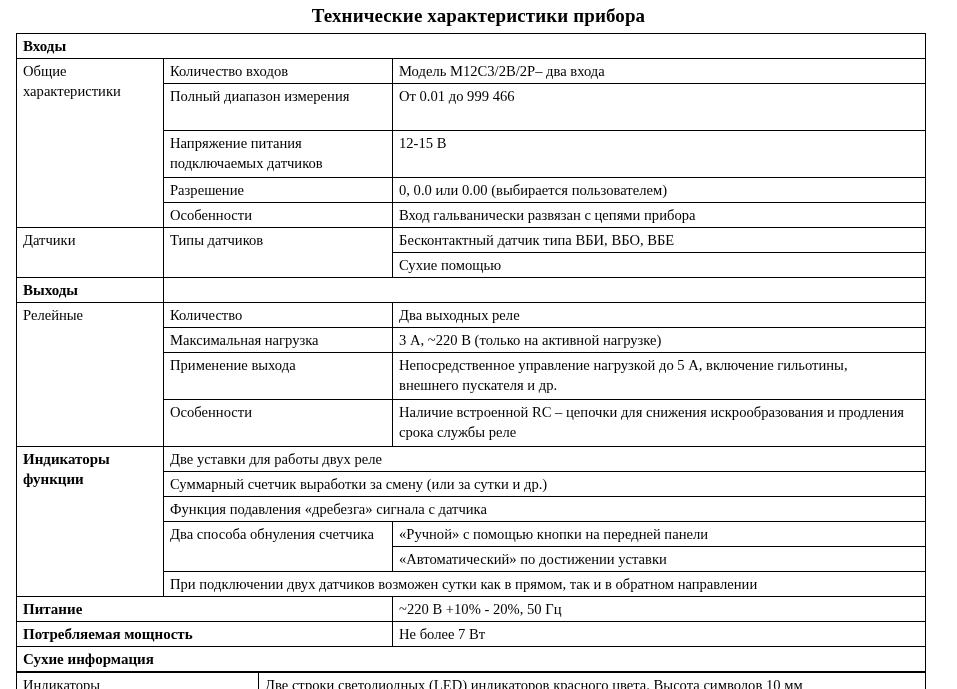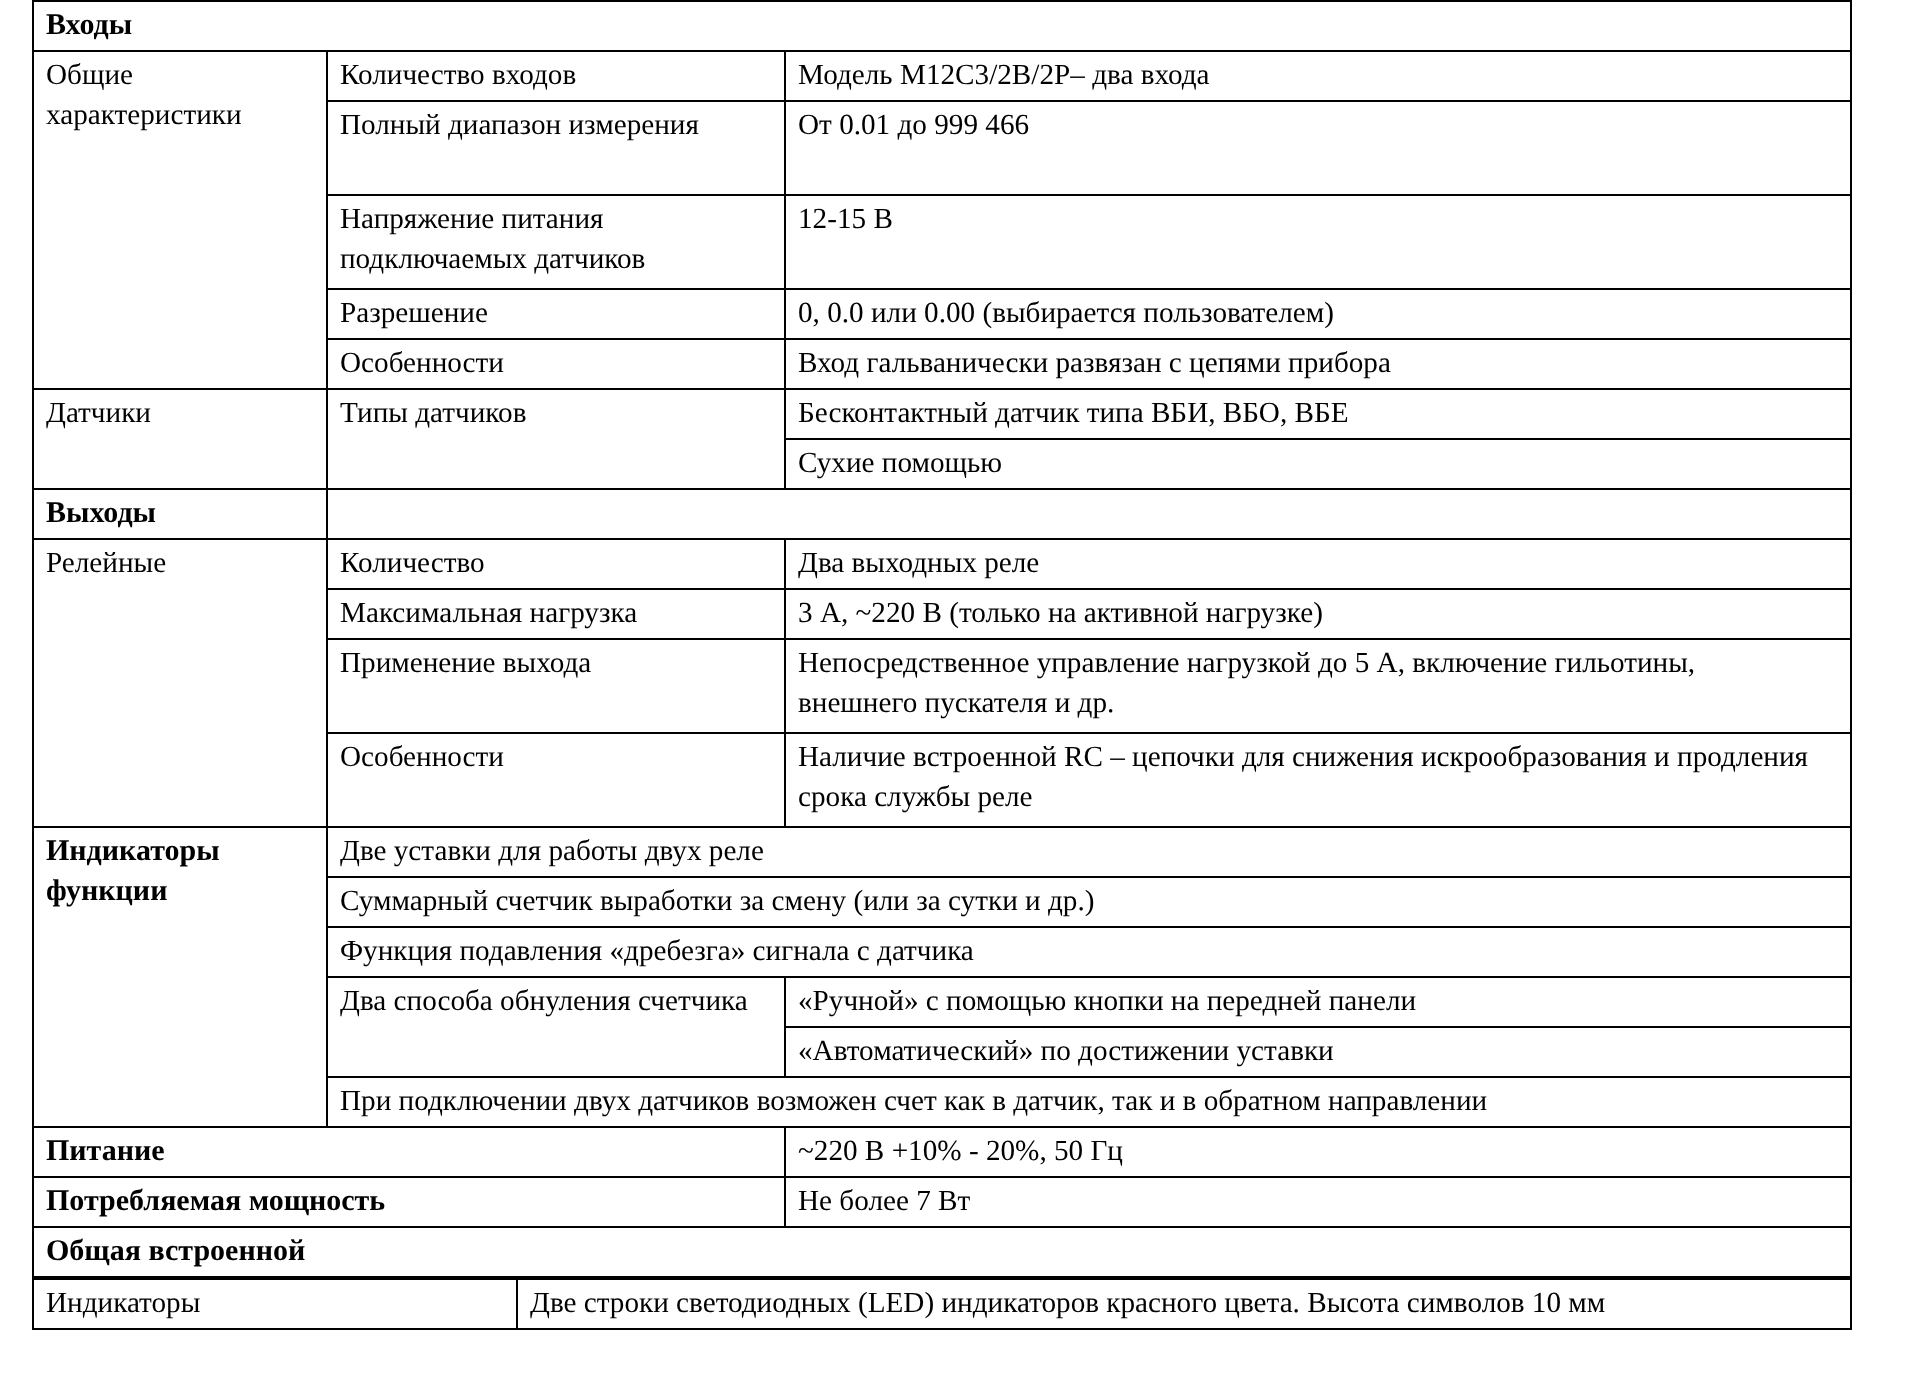--- a/index.html
+++ b/index.html
@@ -57,20 +57,21 @@
   .two-line {
     line-height: 20px;
   }
   
 </style>
 </head>
 <body>
 
 <div id="page">
 
+  <div id="doc-title">Технические характеристики прибора</div>
 
   <table class="spec">
     <colgroup>
       <col style="width:147px">
       <col style="width:229px">
       <col style="width:533px">
     </colgroup>
     <tbody>
 
       <tr>
@@ -142,34 +143,34 @@
         <td colspan="2">Функция  подавления «дребезга» сигнала с датчика</td>
       </tr>
       <tr>
         <td rowspan="2" class="two-line">Два способа обнуления счетчика</td>
         <td>«Ручной» с помощью кнопки на передней панели</td>
       </tr>
       <tr>
         <td>«Автоматический» по достижении уставки</td>
       </tr>
       <tr>
-        <td colspan="2">При подключении двух датчиков возможен счет как в датчик, так и в обратном направлении</td>
+        <td colspan="2">При подключении двух датчиков возможен сутки как в прямом, так и в обратном направлении</td>
       </tr>
 
       <tr>
         <td class="rowhead-b" colspan="2">Питание</td>
         <td>~220 В +10% - 20%, 50 Гц</td>
       </tr>
       <tr>
         <td class="rowhead-b" colspan="2">Потребляемая мощность</td>
         <td>Не более 7 Вт</td>
       </tr>
 
       <tr>
-        <td class="sect" colspan="3">Общая встроенной</td>
+        <td class="sect" colspan="3">Сухие информация</td>
       </tr>
 
     </tbody>
   </table>
 
   <table class="spec">
     <colgroup>
       <col style="width:242px">
       <col style="width:667px">
     </colgroup>

